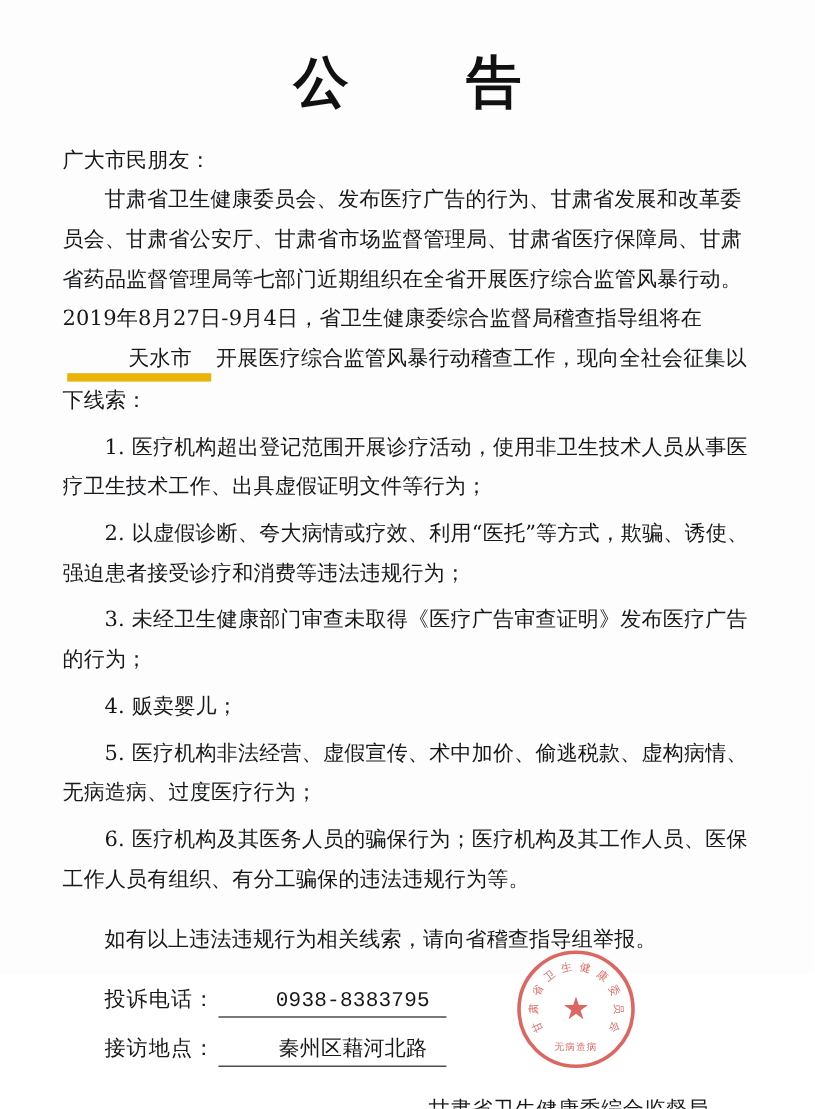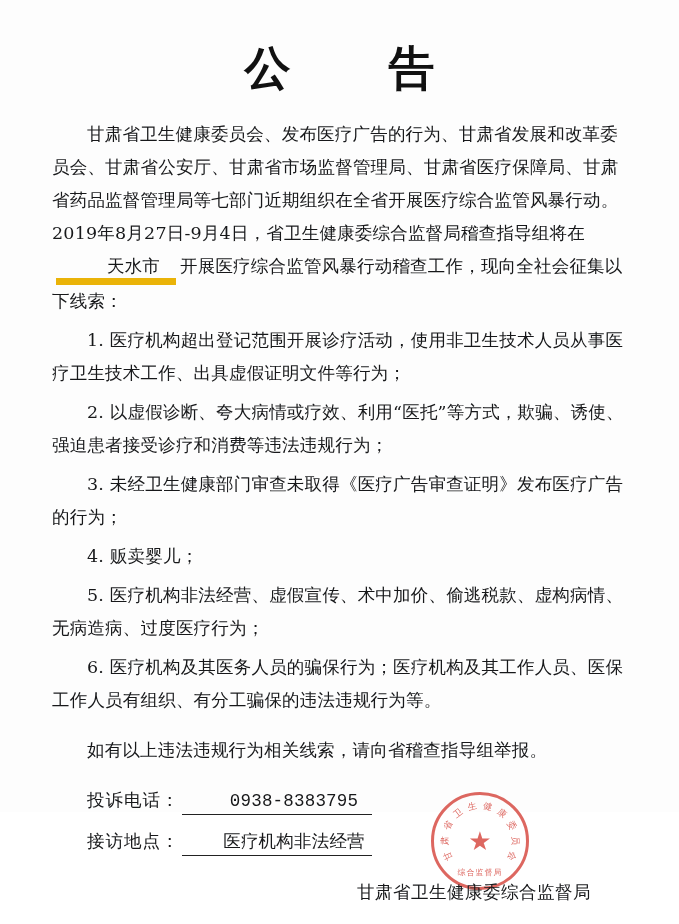--- a/index.html
+++ b/index.html
@@ -142,38 +142,39 @@
 </style>
 </head>
 <body>
 
 <div class="page">
 
   <div class="doc-title">公　告</div>
 
   <div class="body-text">
 
+    <p class="para salutation" style="text-indent:0">广大市民朋友：</p>
 
     <p class="para"><span>甘肃省卫生健康委员会、发布医疗广告的行为、甘肃省发展和改革委员会、甘肃省公安厅、甘肃省市场监督管理局、甘肃省医疗保障局、甘肃省药品监督管理局等七部门近期组织在全省开展医疗综合监管风暴行动。2019年8月27日-9月4日，省卫生健康委综合监督局稽查指导组将在</span><span class="inline-blank">天水市</span><span>开展医疗综合监管风暴行动稽查工作，现向全社会征集以下线索：</span></p>
 
     <p class="item">1. 医疗机构超出登记范围开展诊疗活动，使用非卫生技术人员从事医疗卫生技术工作、出具虚假证明文件等行为；</p>
     <p class="item">2. 以虚假诊断、夸大病情或疗效、利用“医托”等方式，欺骗、诱使、强迫患者接受诊疗和消费等违法违规行为；</p>
     <p class="item">3. 未经卫生健康部门审查未取得《医疗广告审查证明》发布医疗广告的行为；</p>
     <p class="item">4. 贩卖婴儿；</p>
     <p class="item">5. 医疗机构非法经营、虚假宣传、术中加价、偷逃税款、虚构病情、无病造病、过度医疗行为；</p>
     <p class="item">6. 医疗机构及其医务人员的骗保行为；医疗机构及其工作人员、医保工作人员有组织、有分工骗保的违法违规行为等。</p>
 
     <p class="closing">如有以上违法违规行为相关线索，请向省稽查指导组举报。</p>
 
     <div class="field-row">
       <span class="field-label">投诉电话：</span><span class="field-value">0938-8383795</span>
     </div>
 
     <div class="field-row">
-      <span class="field-label">接访地点：</span><span class="field-value">医疗机构非法经营</span>
+      <span class="field-label">接访地点：</span><span class="field-value">秦州区藉河北路</span>
     </div>
 
     <div class="signature">
       <span class="sig-line">甘肃省卫生健康委综合监督局</span>
 
     </div>
 
   </div>
 
   <div class="stamp">
@@ -183,16 +184,16 @@
         <span style="transform: rotate(-153.889deg) translate(35px) rotate(90deg) translate(-50%, -50%);">省</span>
         <span style="transform: rotate(-128.333deg) translate(35px) rotate(90deg) translate(-50%, -50%);">卫</span>
         <span style="transform: rotate(-102.778deg) translate(35px) rotate(90deg) translate(-50%, -50%);">生</span>
         <span style="transform: rotate(-77.2222deg) translate(35px) rotate(90deg) translate(-50%, -50%);">健</span>
         <span style="transform: rotate(-51.6667deg) translate(35px) rotate(90deg) translate(-50%, -50%);">康</span>
         <span style="transform: rotate(-26.1111deg) translate(35px) rotate(90deg) translate(-50%, -50%);">委</span>
         <span style="transform: rotate(-0.555556deg) translate(35px) rotate(90deg) translate(-50%, -50%);">员</span>
         <span style="transform: rotate(25deg) translate(35px) rotate(90deg) translate(-50%, -50%);">会</span>
       </div>
     <div class="star">★</div>
-    <div class="bottom-text">综合监督局</div>
+    <div class="bottom-text">无病造病</div>
   </div>
 
 </div>
 
 </body></html>

